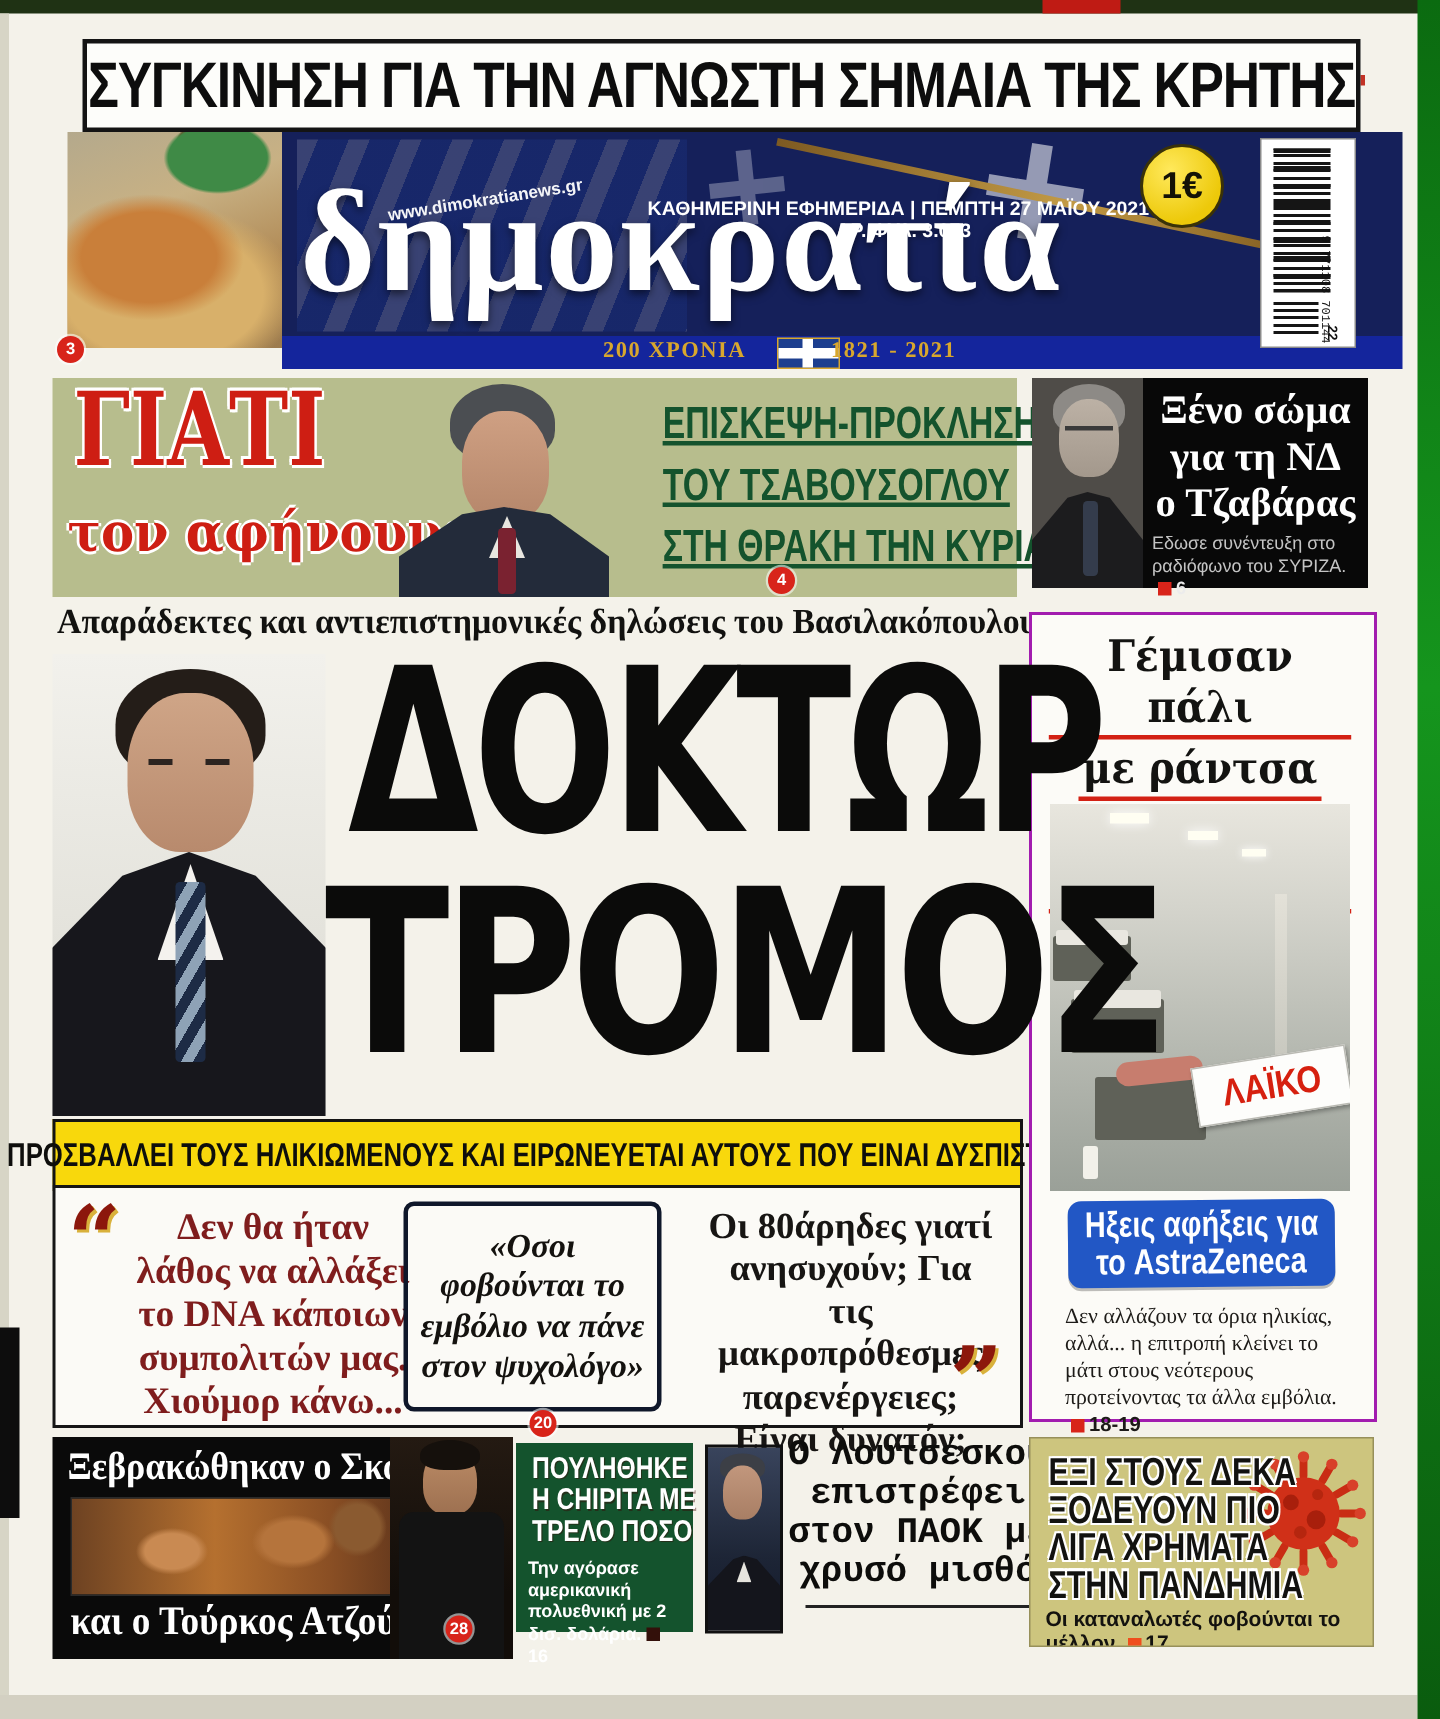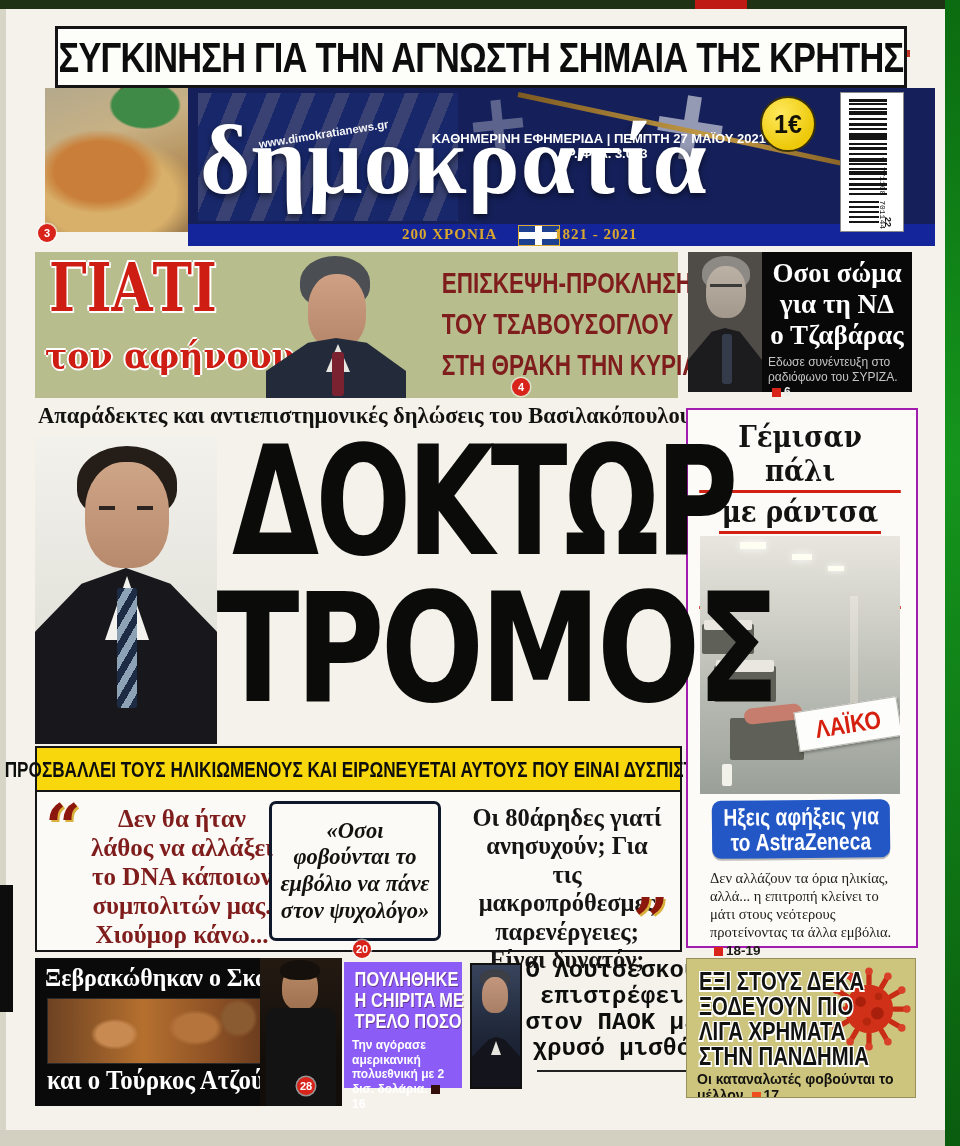--- a/index.html
+++ b/index.html
@@ -75,21 +75,21 @@
 
   
   #tsav{left:35px;top:252px;width:643px;height:146px;background:#b7bd8d;}
   #tsav-k1{position:absolute;left:14px;top:0px;color:#ce1e13;font-weight:bold;font-size:68px;line-height:1.05;
      font-family:"DejaVu Serif","Liberation Serif",serif;
      text-shadow:2px 0 0 #fff,-2px 0 0 #fff,0 2px 0 #fff,0 -2px 0 #fff,2px 2px 0 #fff,-2px -2px 0 #fff;}
   #tsav-k2{position:absolute;left:10px;top:82px;color:#ce1e13;font-weight:bold;font-size:36px;
      font-family:"DejaVu Serif","Liberation Serif",serif;
      text-shadow:2px 0 0 #fff,-2px 0 0 #fff,0 2px 0 #fff,0 -2px 0 #fff;}
   #tsav-photo{position:absolute;left:223px;top:0;width:150px;height:146px;overflow:hidden;}
-  #tsav-headline{position:absolute;left:373px;top:10px;width:270px;color:#7f1d1d;}
+  #tsav-headline{position:absolute;left:373px;top:10px;width:270px;color:#14532d;text-decoration:underline;}
   #tsav-headline span{display:block;font-weight:bold;font-size:30px;line-height:41px;}
 
   
   .hair{position:absolute;border-radius:50% 50% 40% 40%;}
   .face{position:absolute;border-radius:46% 46% 42% 42%;}
   .suit{position:absolute;bottom:0;}
   .shirt{position:absolute;}
   .tie{position:absolute;border-radius:3px;}
 
   
@@ -157,21 +157,21 @@
      font-family:"Liberation Serif","DejaVu Serif",serif;}
   #skai-strip{position:absolute;left:12px;top:40px;width:238px;height:64px;border:1px solid #2a2a2a;
      background:
        radial-gradient(40px 26px at 28% 55%, #c98a52 0 45%, transparent 60%),
        radial-gradient(46px 30px at 62% 45%, #b5743c 0 45%, transparent 60%),
        radial-gradient(30px 30px at 80% 30%, #8a5a30 0 50%, transparent 65%),
        linear-gradient(90deg,#6d4222,#b5702f 40%,#8a4f24 72%,#57301a);}
   #skai-man{position:absolute;right:0;top:0;width:82px;height:148px;overflow:hidden;
      background:linear-gradient(180deg,#241a12,#120d09 70%);}
 
-  #chip{left:344px;top:962px;width:118px;height:126px;background:#8b5cf6;padding:0;}
+  #chip{left:344px;top:962px;width:118px;height:126px;background:#14532d;padding:0;}
   #chip-headline{position:absolute;left:0;top:7px;width:118px;text-align:center;color:#fff;
      text-shadow:1px 1px 0 rgba(60,0,0,.4);}
   #chip-headline span{display:block;font-weight:bold;font-size:20px;line-height:21px;}
   #chip-dek{position:absolute;left:8px;top:76px;width:104px;color:#fff;font-weight:bold;font-size:12px;line-height:1.22;}
   #chip-dek .sq{background:#33100a;}
 
   #lucph{left:470px;top:963px;width:48px;height:122px;border:2px solid #101010;overflow:hidden;
      background:linear-gradient(180deg,#39445c 0%,#1d2536 60%,#12182a 100%);}
   #luc{left:524px;top:958px;width:176px;height:150px;text-align:center;}
   #luc-headline span{display:block;font-family:Liberation Mono, monospace;
@@ -267,21 +267,21 @@
 
   <div class="abs" id="tzav">
     <div id="tzav-photo">
       <div class="hair" style="left:14px;top:4px;width:48px;height:34px;background:#8d8a86;"></div>
       <div class="face" style="left:18px;top:14px;width:40px;height:52px;background:linear-gradient(180deg,#bcb1a5,#a3988c);"></div>
       <div style="position:absolute;left:22px;top:32px;width:32px;height:3px;background:#3a3a3a;"></div>
       <div class="suit" style="left:0;width:74px;height:64px;background:#1c1c1e;clip-path:polygon(0 50%,32% 6%,50% 0,70% 6%,100% 50%,100% 100%,0 100%);"></div>
       <div class="tie" style="left:34px;top:82px;width:10px;height:50px;background:#343c4c;"></div>
     </div>
     <div id="tzav-headline">
-      <span>Οσοι σώμα</span>
+      <span>Ξένο σώμα</span>
       <span>για τη ΝΔ</span>
       <span>ο Τζαβάρας</span>
     </div>
     <div id="tzav-dek">
       <span>Εδωσε συνέντευξη στο ραδιόφωνο του ΣΥΡΙΖΑ.</span><span class="sq"></span><b>6</b>
     </div>
   </div>
 
   <span class="abs" id="main-kicker"><span class="cxl" style="--sx:.96">Απαράδεκτες και αντιεπιστημονικές δηλώσεις του Βασιλακόπουλου</span></span>
 

